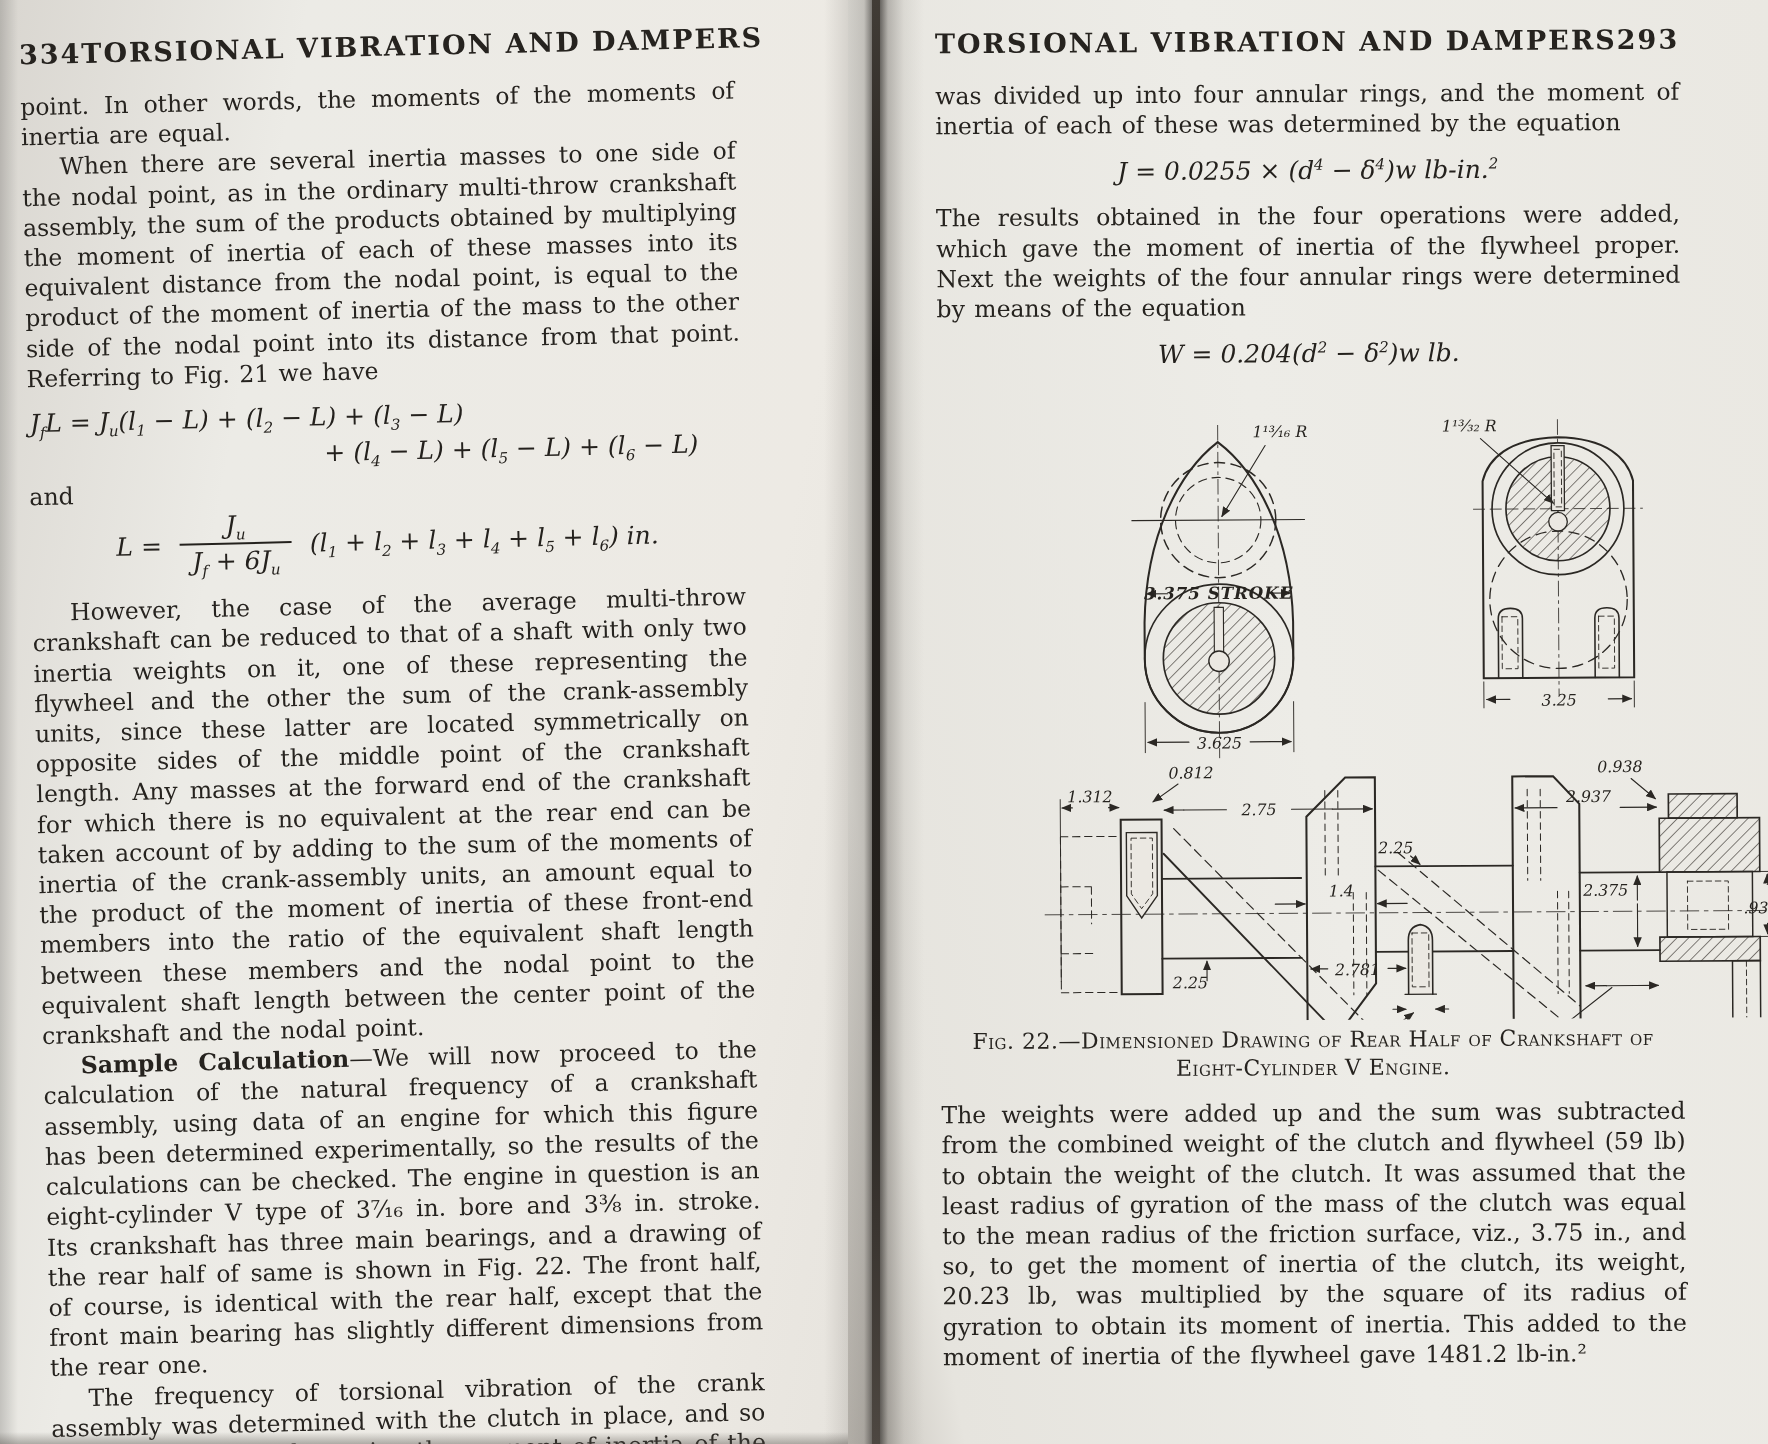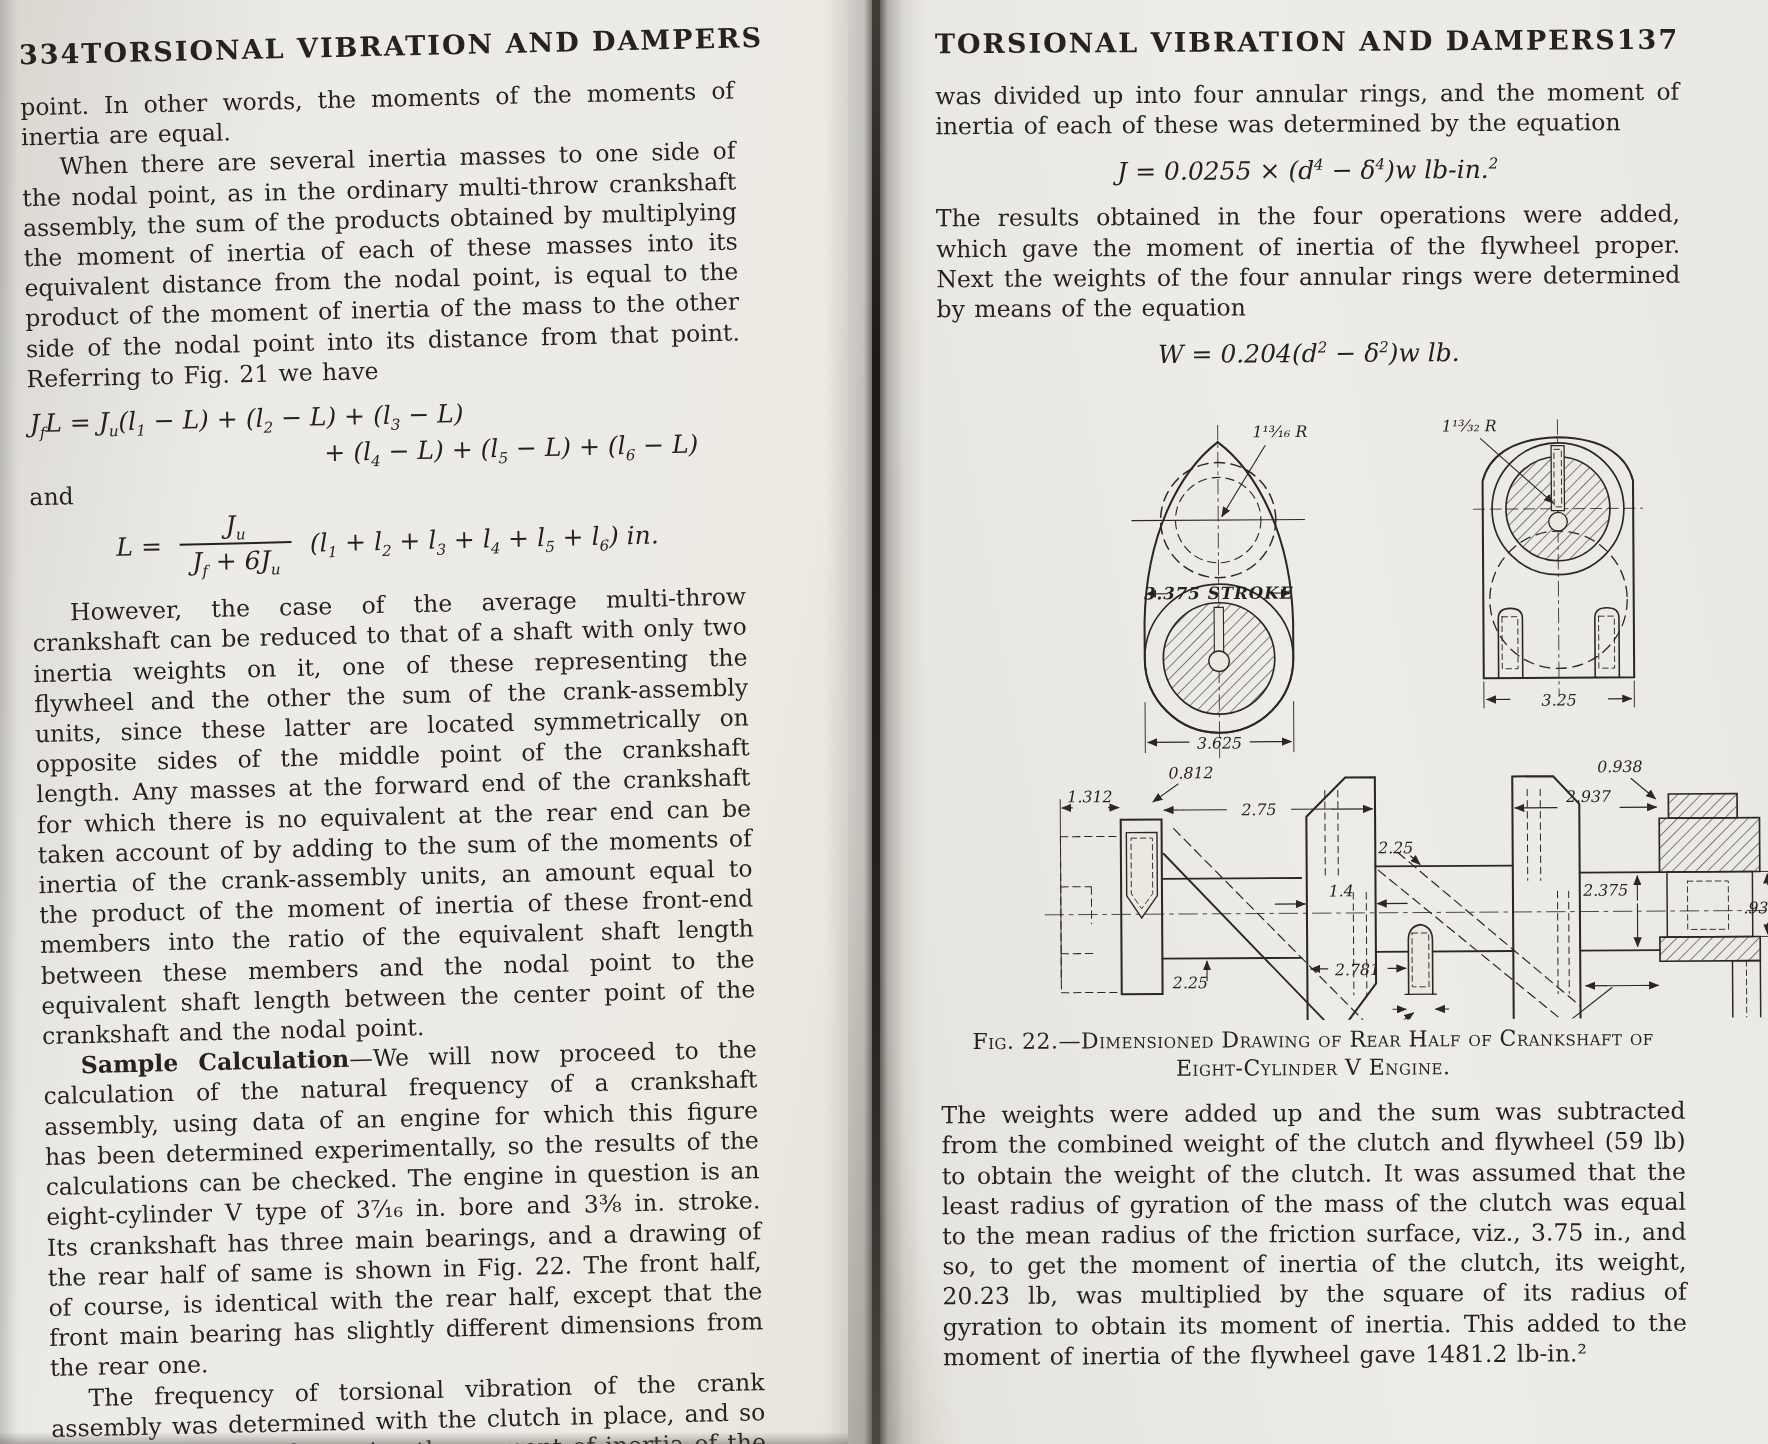--- a/index.html
+++ b/index.html
@@ -96,21 +96,21 @@
       <p class="indent">However, the case of the average multi-throw crankshaft can be reduced to that of a shaft with only two inertia weights on it, one of these representing the flywheel and the other the sum of the crank-assembly units, since these latter are located symmetrically on opposite sides of the middle point of the crankshaft length.  Any masses at the forward end of the crankshaft for which there is no equivalent at the rear end can be taken account of by adding to the sum of the moments of inertia of the crank-assembly units, an amount equal to the product of the moment of inertia of these front-end members into the ratio of the equivalent shaft length between these members and the nodal point to the equivalent shaft length between the center point of the crankshaft and the nodal point.</p>
       <p class="indent"><b>Sample Calculation</b><span>—We will now proceed to the calculation of the natural frequency of a crankshaft assembly, using data of an engine for which this figure has been determined experimentally, so the results of the calculations can be checked.  The engine in question is an eight-cylinder V type of 3⁷⁄₁₆ in. bore and 3⅜ in. stroke.  Its crankshaft has three main bearings, and a drawing of the rear half of same is shown in Fig. 22.  The front half, of course, is identical with the rear half, except that the front main bearing has slightly different dimensions from the rear one.</span></p>
       <p class="indent">The frequency of torsional vibration of the crank assembly was determined with the clutch in place, and so the first step is to determine the moment of inertia of the flywheel and clutch.  On a sectional drawing of the flywheel the latter</p>
     </div>
   </div>
 
   <div class="page page-right">
     <div class="tilt-r content-r">
       <div class="running-head">
         <span class="title">TORSIONAL VIBRATION AND DAMPERS</span>
-        <span class="folio">137</span>
+        <span class="folio">293</span>
       </div>
       <p>was divided up into four annular rings, and the moment of inertia of each of these was determined by the equation</p>
       <div class="eq eqc">J = 0.0255 × (d<sup>4</sup> − δ<sup>4</sup>)w lb-in.<sup>2</sup></div>
       <p>The results obtained in the four operations were added, which gave the moment of inertia of the flywheel proper.  Next the weights of the four annular rings were determined by means of the equation</p>
       <div class="eq eqc">W = 0.204(d<sup>2</sup> − δ<sup>2</sup>)w lb.</div>
 
       <svg class="fig" width="856" height="636" viewBox="0 0 888 685">
         <defs>
           <pattern id="hatch" width="9" height="9" patternUnits="userSpaceOnUse" patternTransform="rotate(45)">
             <line x1="0" y1="0" x2="0" y2="9" stroke="#37332e" stroke-width="1.3"></line>

